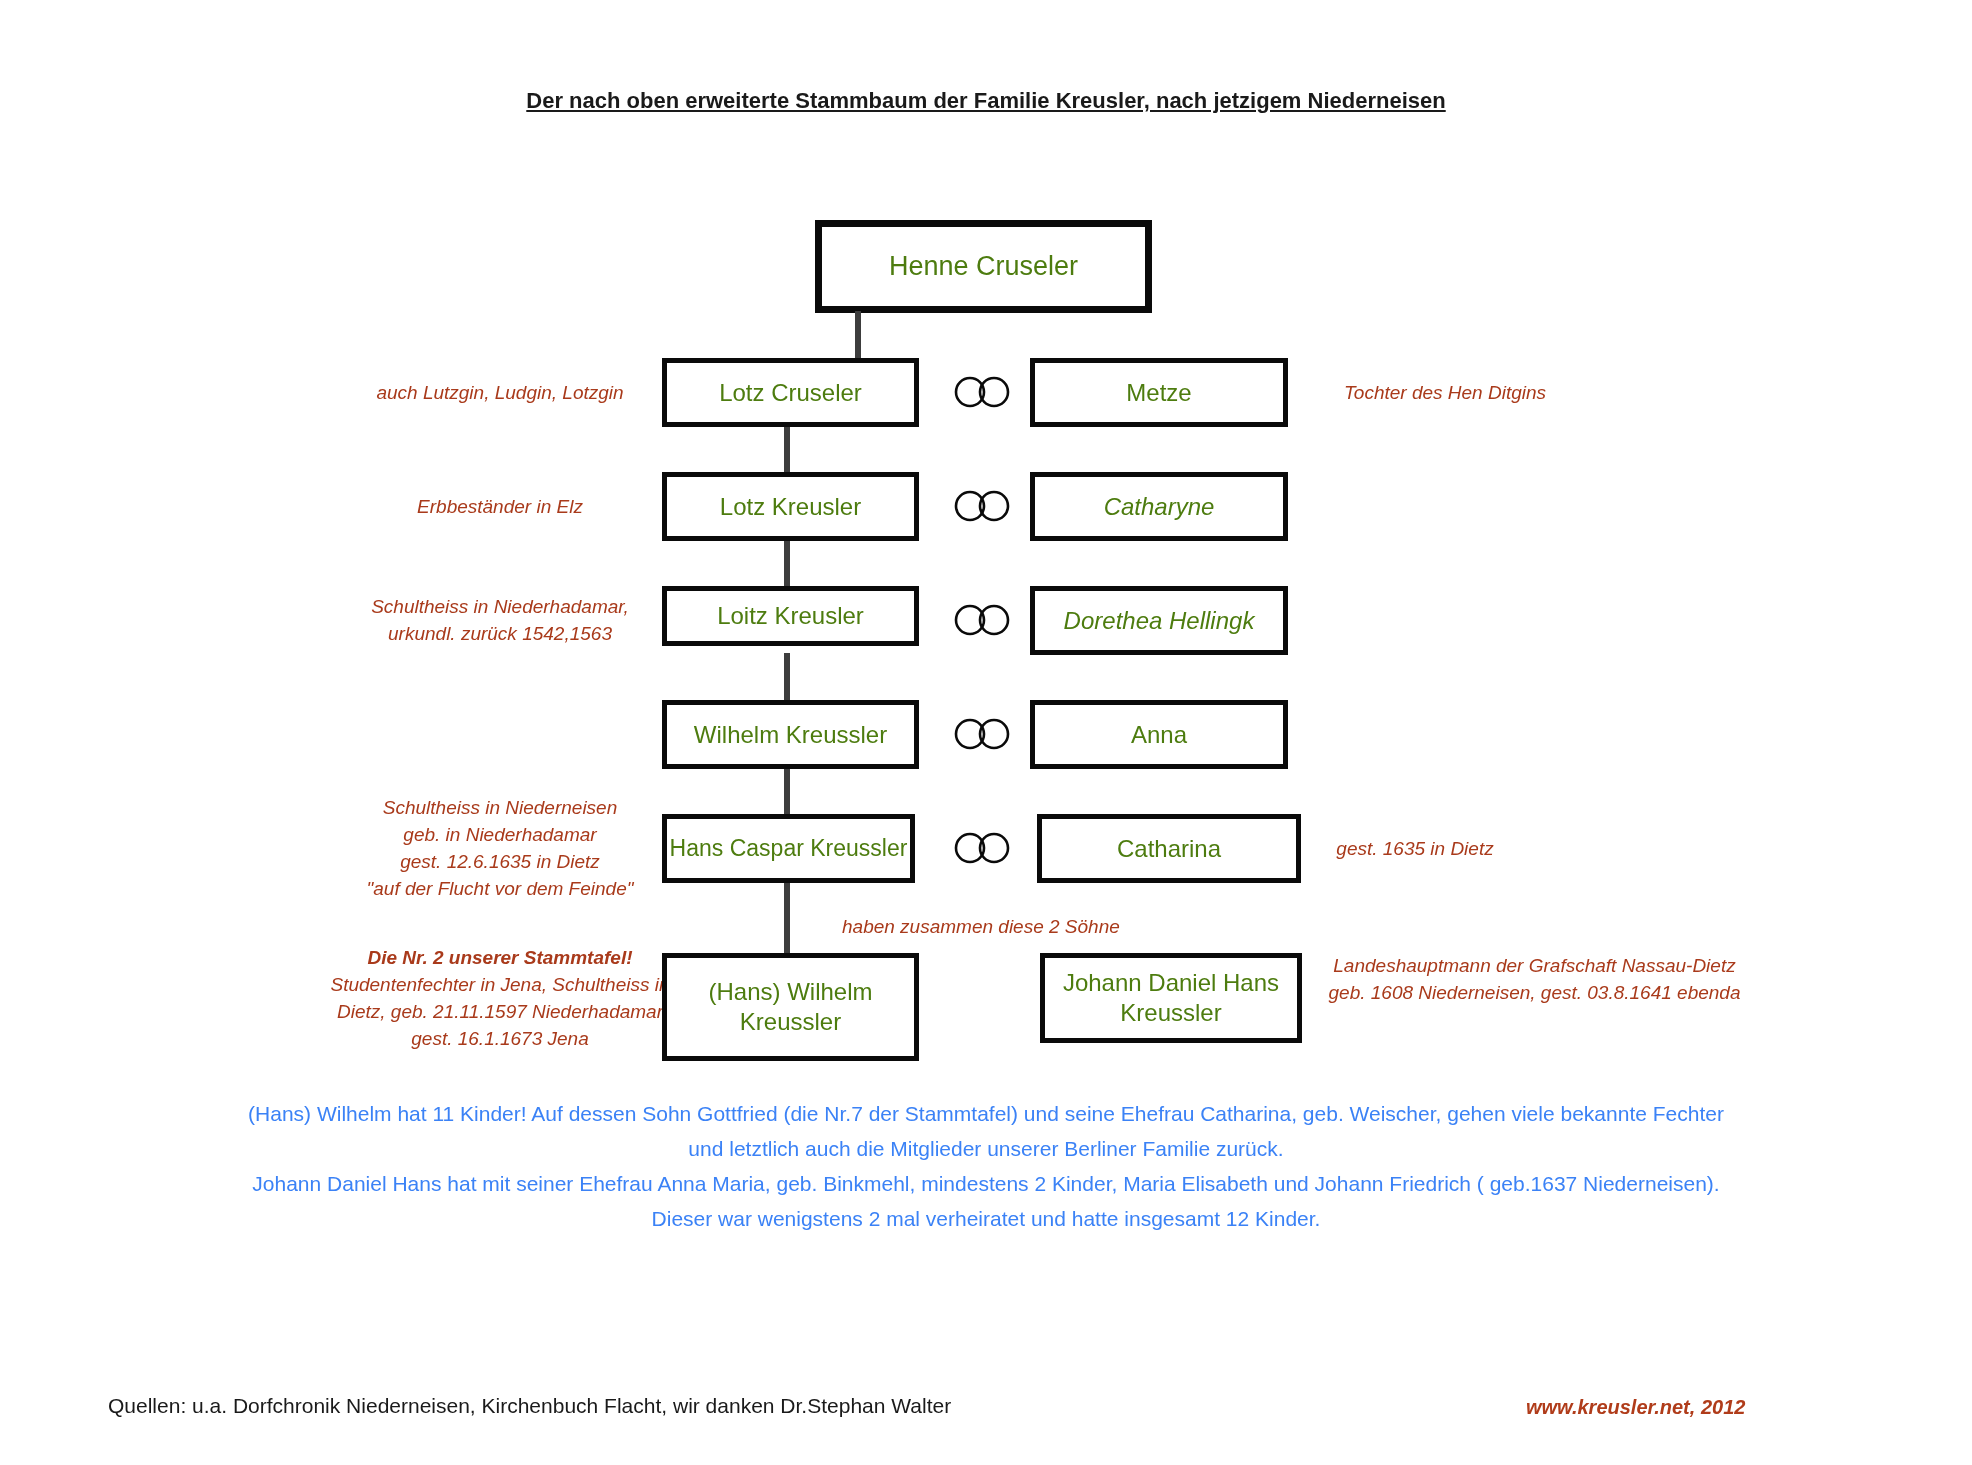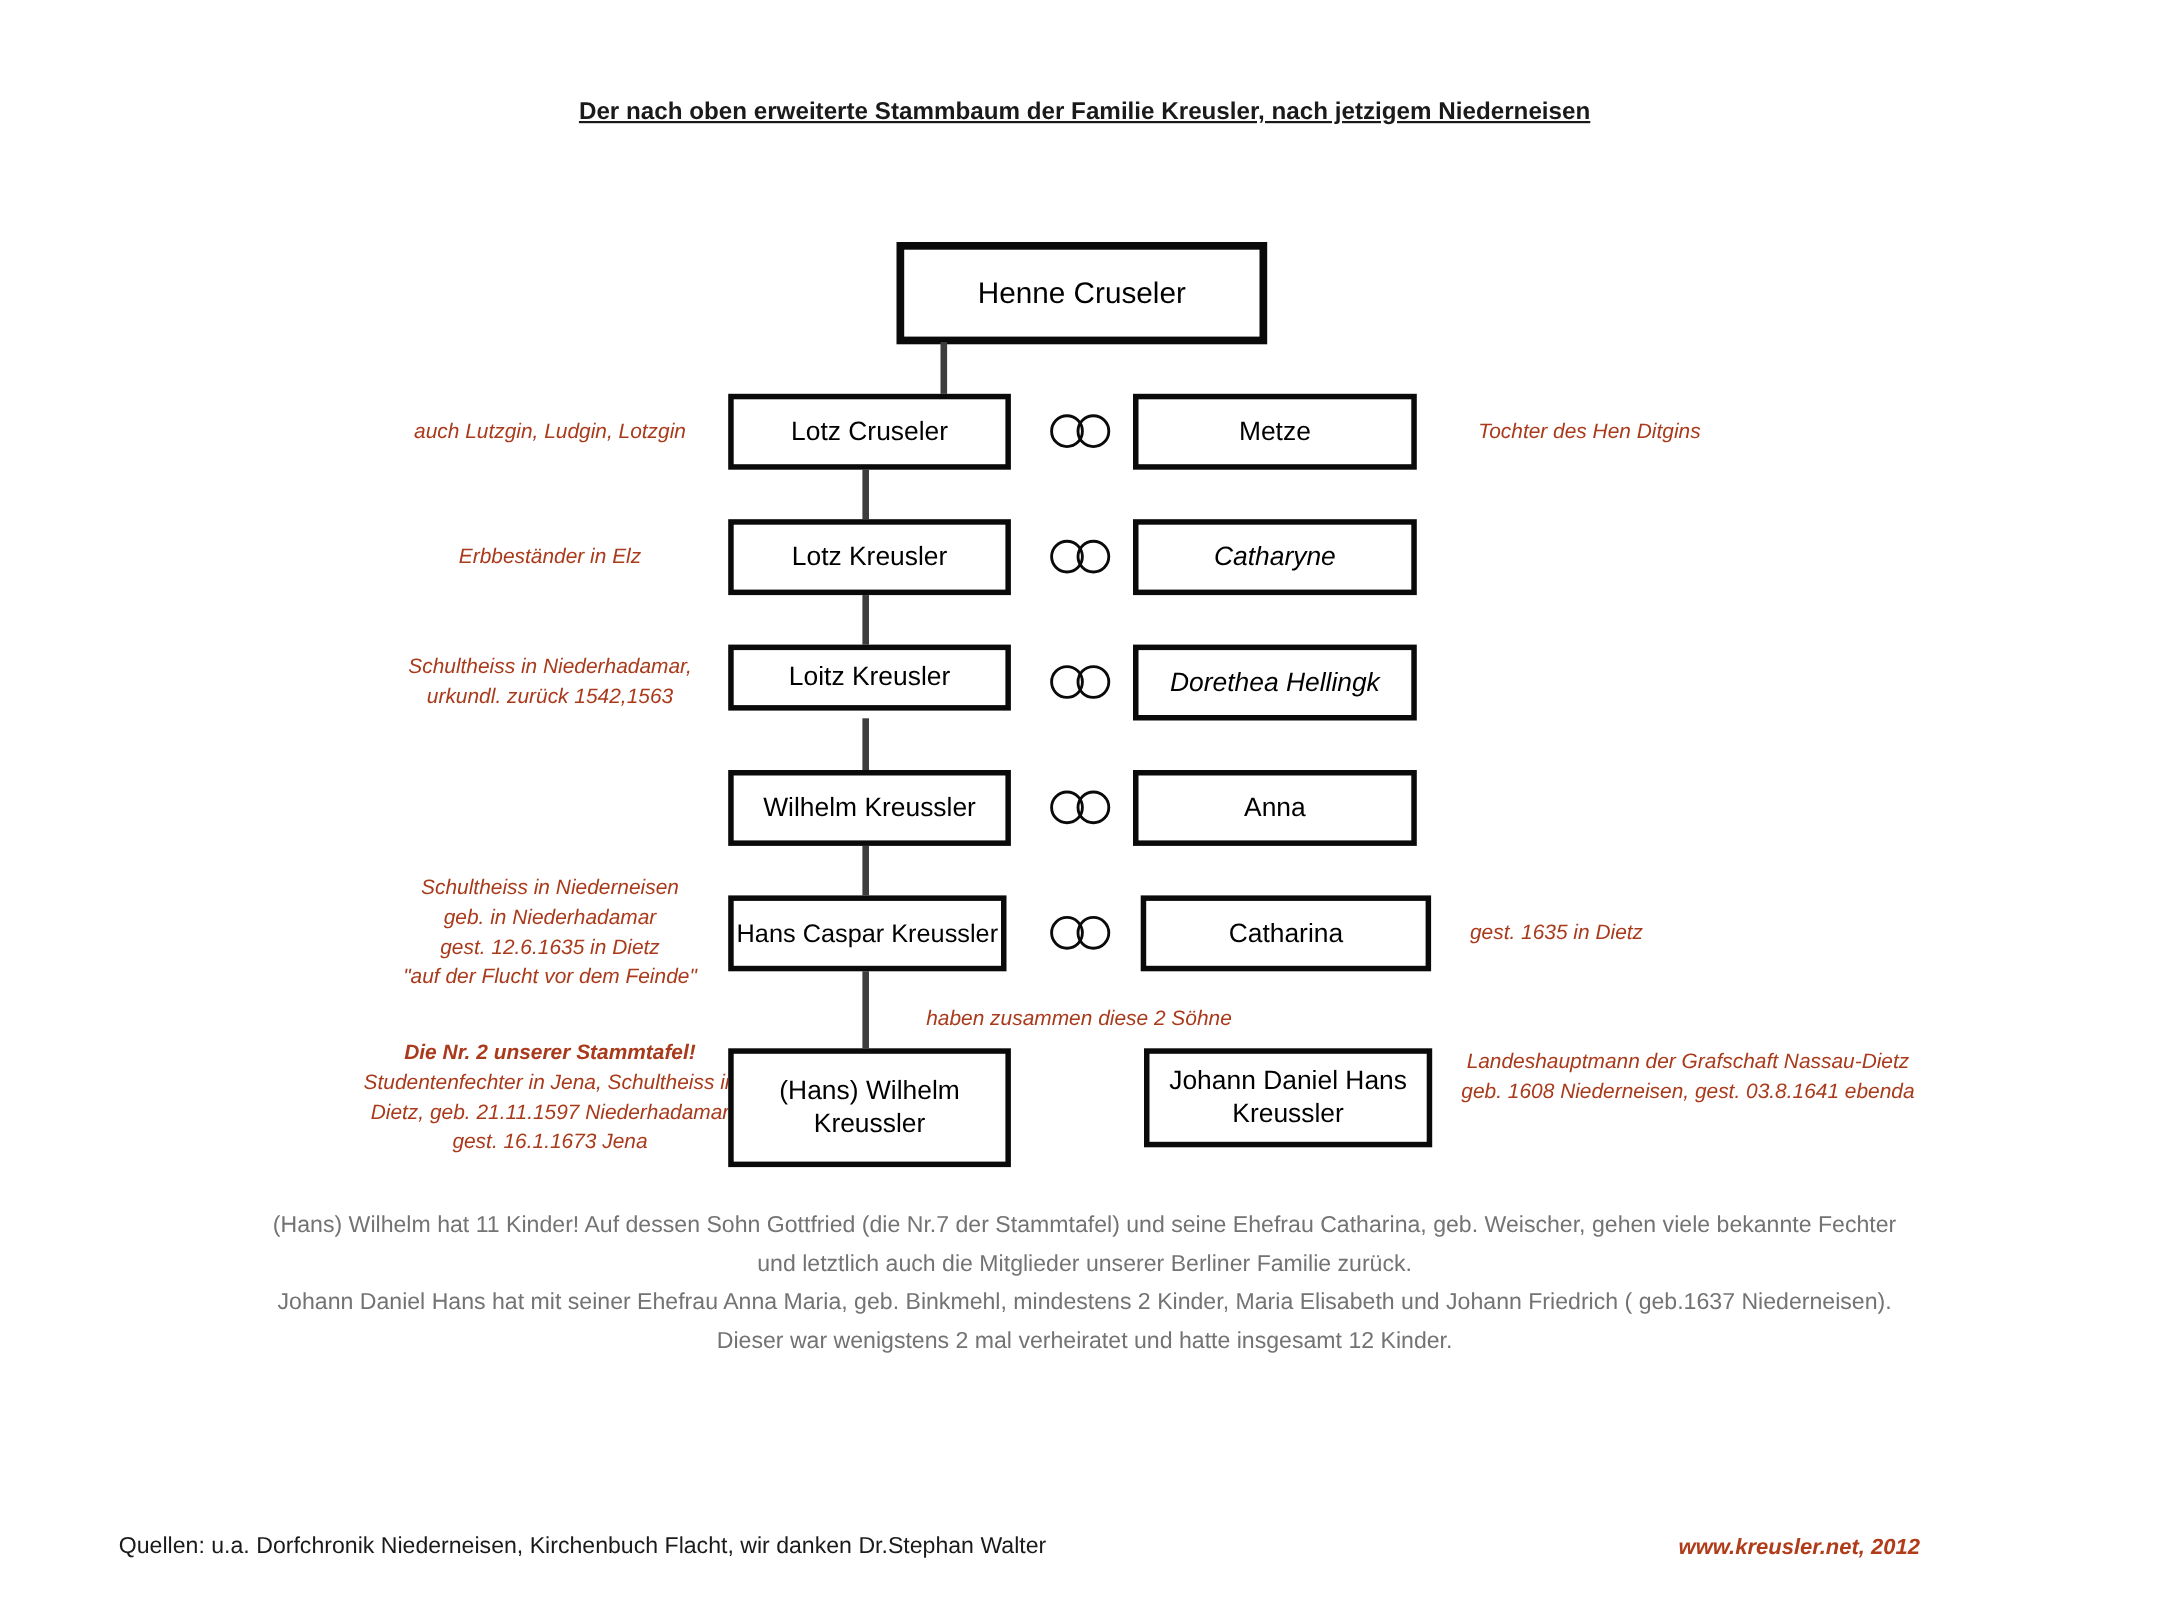--- a/index.html
+++ b/index.html
@@ -13,37 +13,37 @@
   }
   .title{
     position:absolute;top:88px;left:0;width:100%;
     text-align:center;font-size:22px;font-weight:bold;
   }
   .title span{text-decoration:underline;}
   .box{
     position:absolute;box-sizing:border-box;
     border:5px solid #0a0a0a;background:#ffffff;
     display:flex;align-items:center;justify-content:center;
-    text-align:center;font-size:24px;color:#000000;
+    text-align:center;font-size:24px;color:#4d7c0f;
   }
   .box.root{border-width:7px;font-size:27px;}
   .box.it{font-style:italic;}
   .box.two-line{white-space:pre-line;line-height:30px;}
   .vline{position:absolute;width:6px;background:#3d3d3d;}
   .rings{position:absolute;width:58px;height:42px;}
   .rings circle{fill:none;stroke:#0a0a0a;stroke-width:2.6px;}
   .ann{
     position:absolute;color:#a93a1b;font-style:italic;
     font-size:19px;line-height:27px;text-align:center;
   }
   .ann .b{font-weight:bold;}
   .ann.mid{text-align:left;}
   .paragraph{
     position:absolute;top:1096px;left:0;width:100%;
-    text-align:center;font-size:21px;line-height:35px;color:#737373;
+    text-align:center;font-size:21px;line-height:35px;color:#3b82f6;
   }
   .sources{position:absolute;left:108px;top:1394px;font-size:21px;color:#1a1a1a;}
   .website{
     position:absolute;left:1526px;top:1396px;
     font-size:20px;font-weight:bold;font-style:italic;color:#b03c1a;
   }
 </style>
 </head>
 <body>
 

